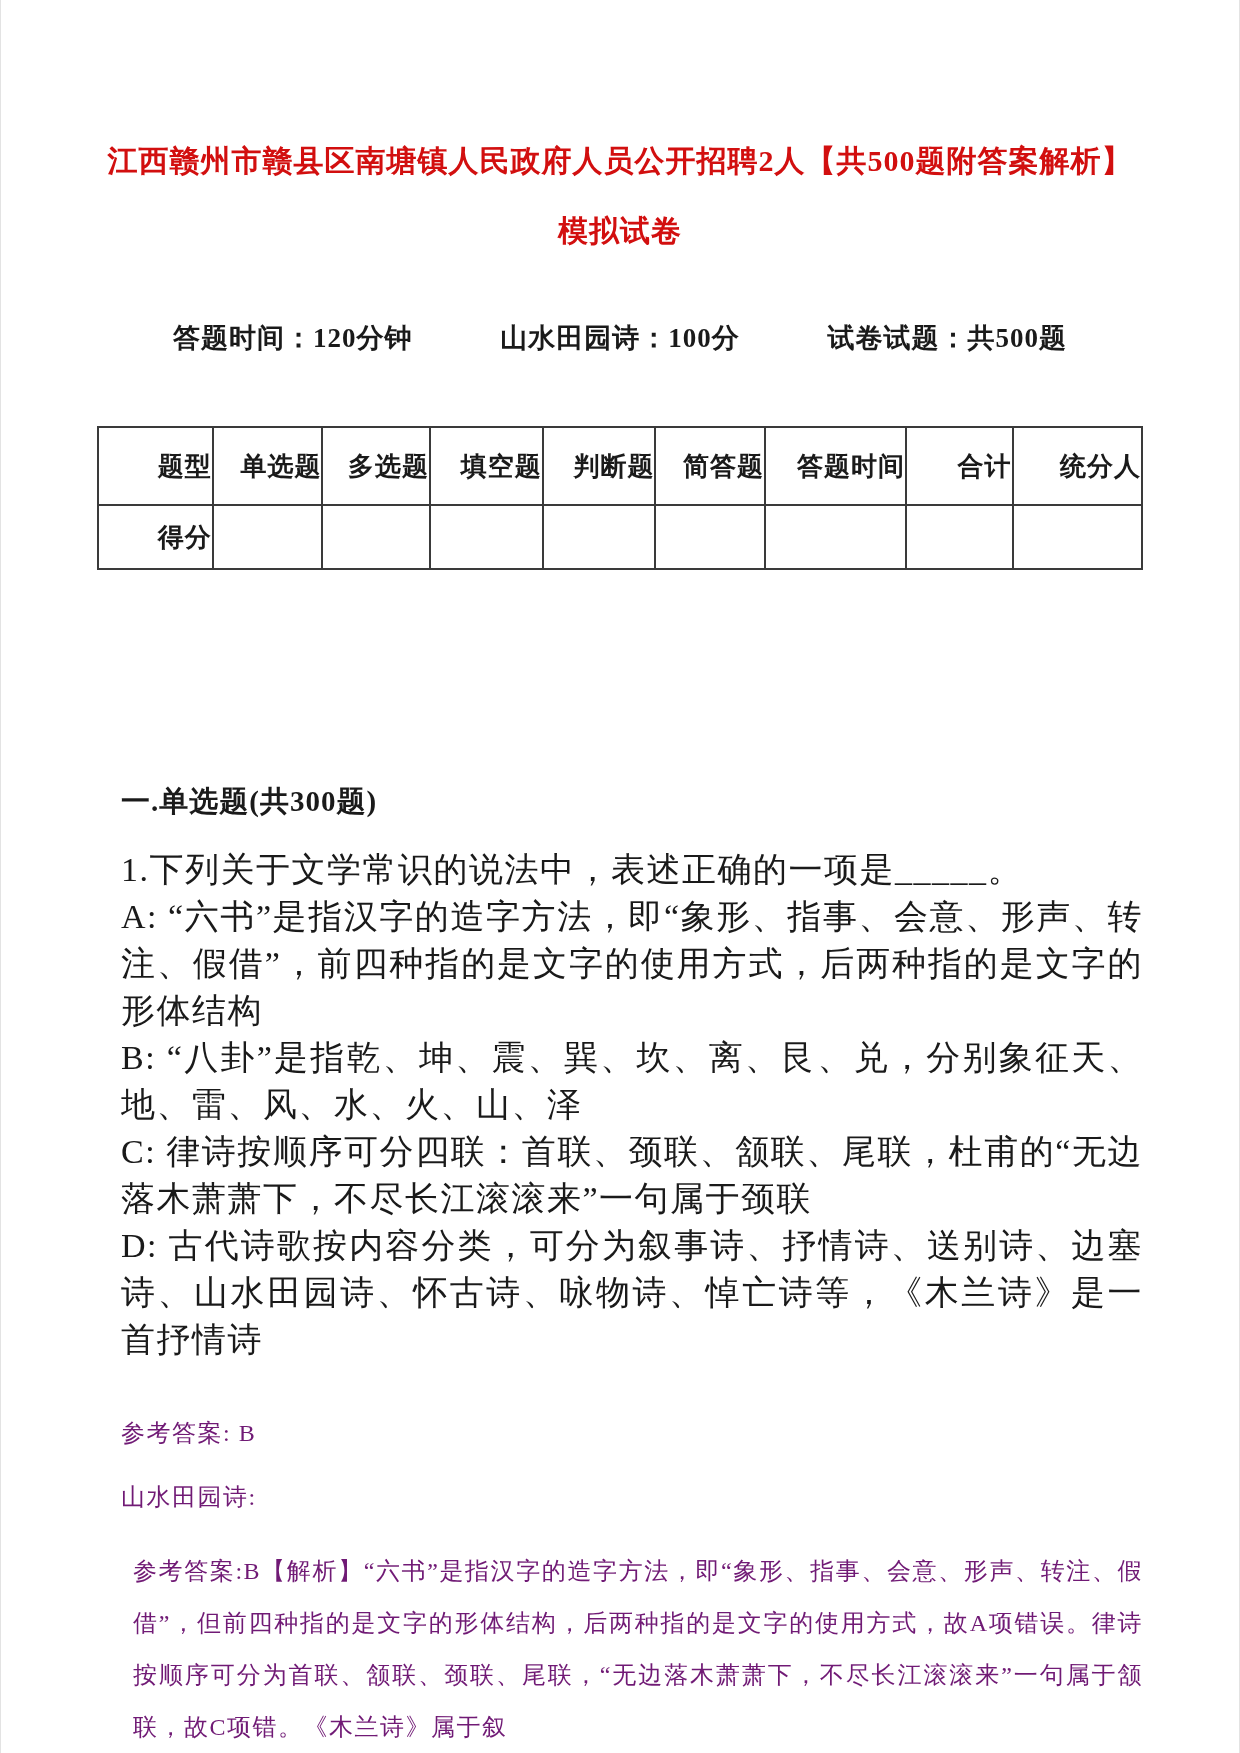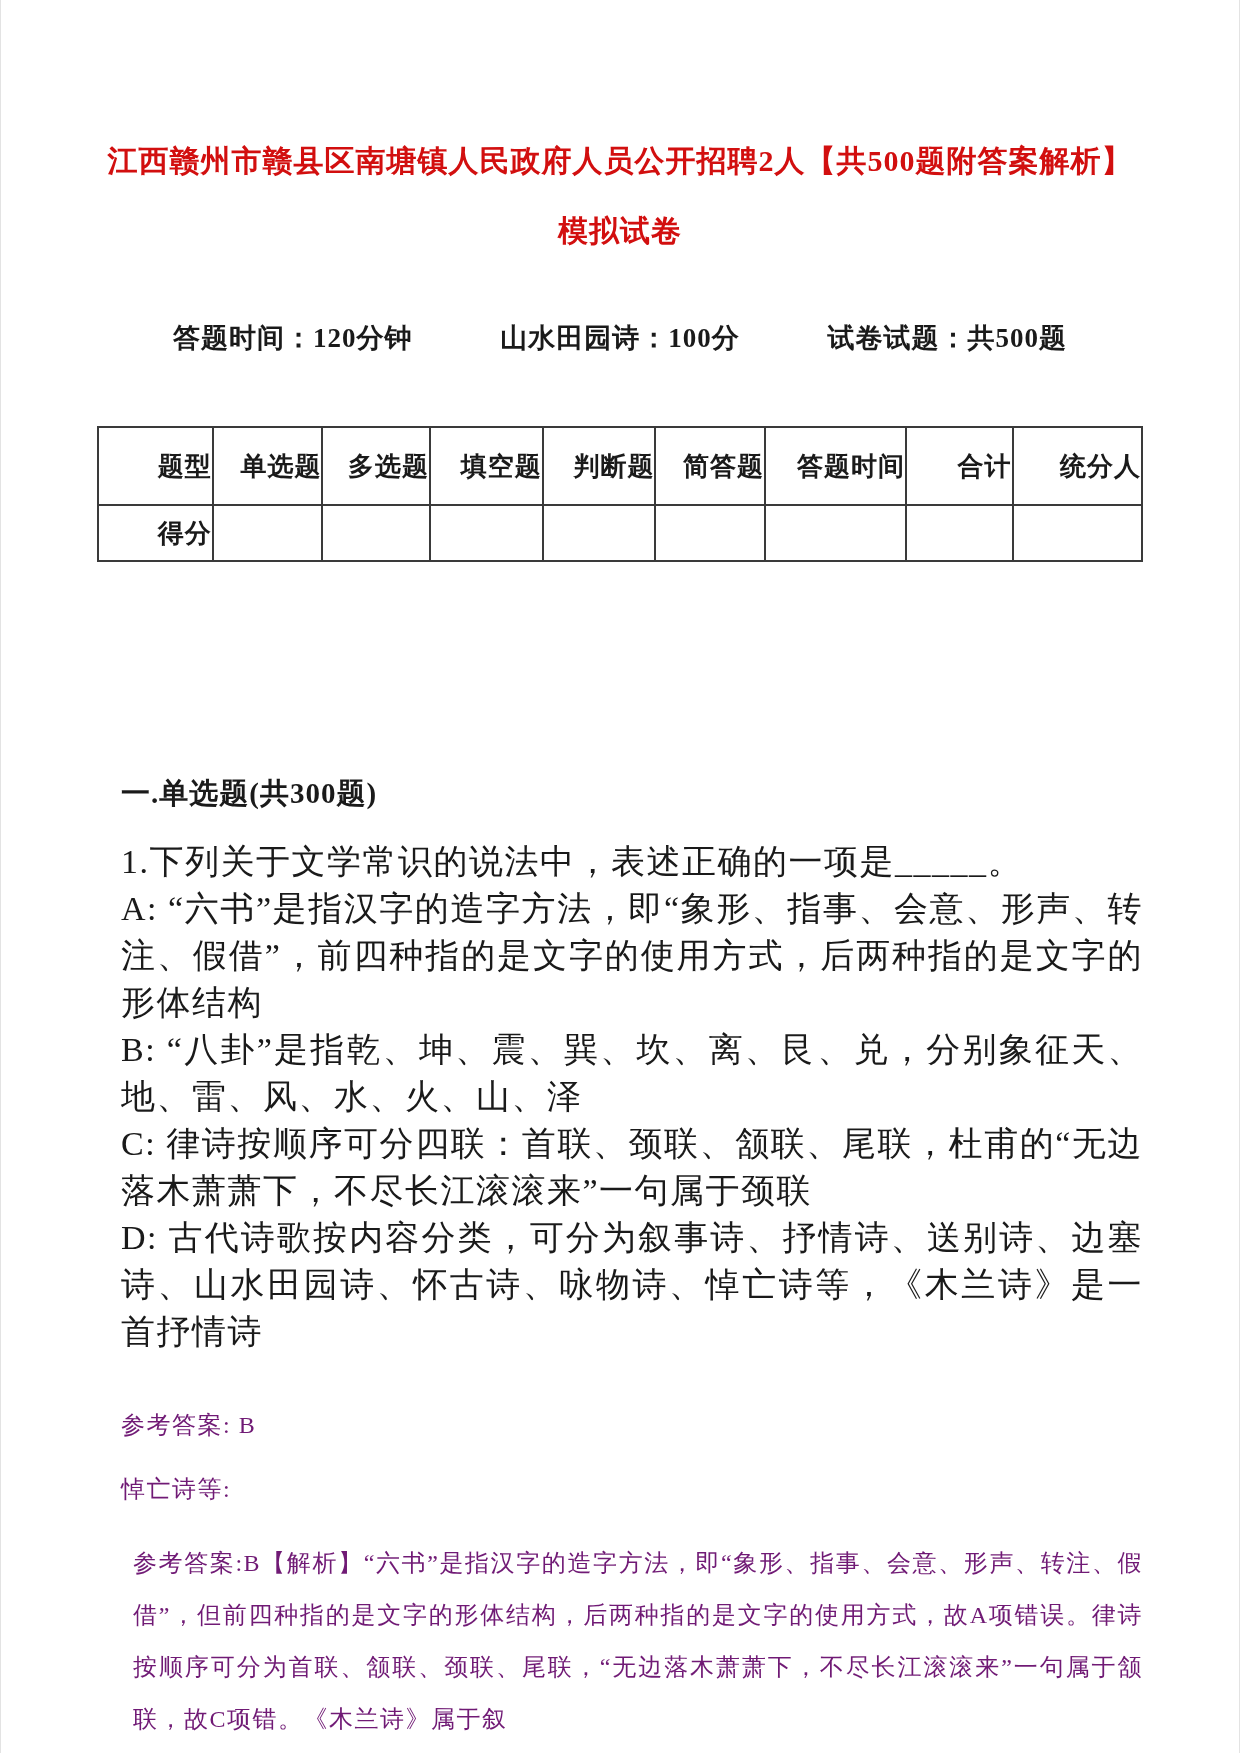--- a/index.html
+++ b/index.html
@@ -49,21 +49,21 @@
   table.score-table td {
     border: 2px solid #3a3a3a;
     text-align: right;
     vertical-align: middle;
     font-size: 26px;
     font-weight: bold;
     letter-spacing: 1px;
     padding: 0;
   }
   table.score-table tr.hdr  { height: 78px; }
-  table.score-table tr.vals { height: 56px; }
+  table.score-table tr.vals { height: 64px; }
   .section-heading {
     margin-top: 212px;
     padding-left: 24px;
     font-size: 29px;
     font-weight: bold;
     letter-spacing: 1px;
   }
   .question-block {
     margin-top: 24px;
     padding-left: 24px;
@@ -146,17 +146,17 @@
   <div class="question-block">
     <p>1.下列关于文学常识的说法中，表述正确的一项是_____。</p>
     <p>A: “六书”是指汉字的造字方法，即“象形、指事、会意、形声、转注、假借”，前四种指的是文字的使用方式，后两种指的是文字的形体结构</p>
     <p>B: “八卦”是指乾、坤、震、巽、坎、离、艮、兑，分别象征天、地、雷、风、水、火、山、泽</p>
     <p>C: 律诗按顺序可分四联：首联、颈联、颔联、尾联，杜甫的“无边落木萧萧下，不尽长江滚滚来”一句属于颈联</p>
     <p>D: 古代诗歌按内容分类，可分为叙事诗、抒情诗、送别诗、边塞诗、山水田园诗、怀古诗、咏物诗、悼亡诗等，《木兰诗》是一首抒情诗</p>
   </div>
 
   <div class="answer-block">
     <p class="ans-line">参考答案: B</p>
-    <p class="ans-line">悼亡诗等:</p>
+    <p class="ans-line">山水田园诗:</p>
     <p class="explanation">参考答案:B【解析】“六书”是指汉字的造字方法，即“象形、指事、会意、形声、转注、假借”，但前四种指的是文字的形体结构，后两种指的是文字的使用方式，故A项错误。律诗按顺序可分为首联、颔联、颈联、尾联，“无边落木萧萧下，不尽长江滚滚来”一句属于颔联，故C项错。《木兰诗》属于叙</p>
   </div>
 
 </div>
 
 </body></html>

